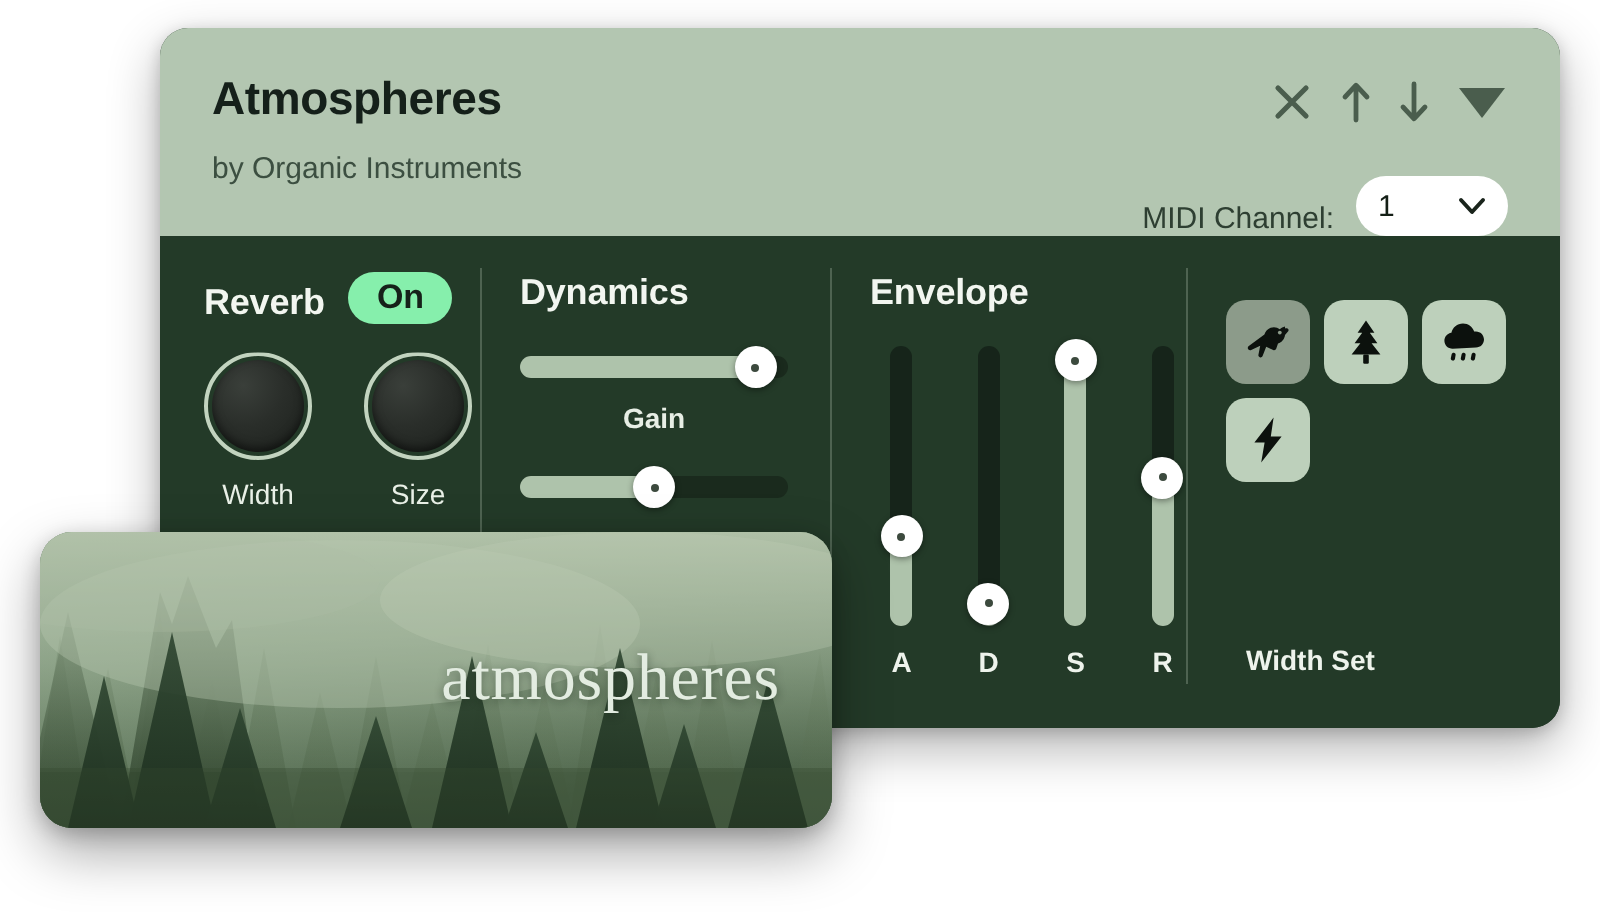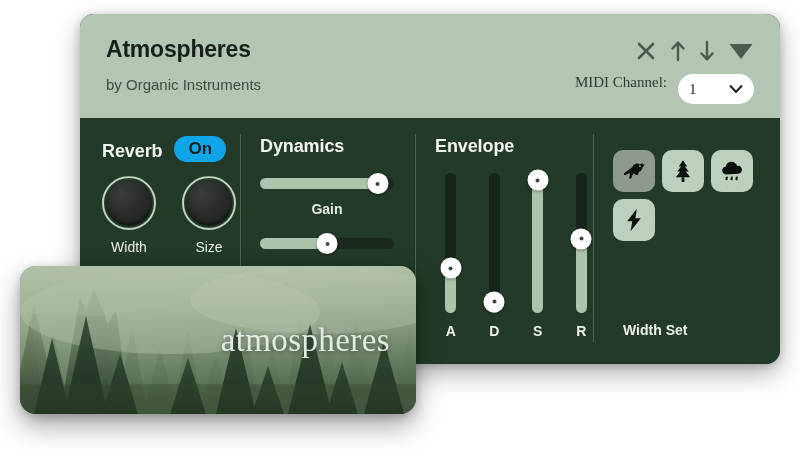--- a/index.html
+++ b/index.html
@@ -42,22 +42,22 @@
   }
   .header-icons {
     position: absolute;
     right: 26px; top: 26px;
     display: flex; align-items: center; gap: 13px;
   }
   .hicon { color: #4a5d4d; display: flex; align-items: center; justify-content: center; }
   .hicon svg { display: block; }
   .midi-row {
     position: absolute;
-    right: 26px; bottom: 14px;
-    display: flex; align-items: flex-start; gap: 11px; font-family: Liberation Serif, serif;
+    right: 26px; bottom: 0;
+    display: flex; align-items: flex-end; gap: 11px;
   }
   .midi-label { font-size: 15px; color: #2e3f32; font-weight: 500; }
   .midi-select {
     width: 76px; height: 30px;
     background: #ffffff;
     border-radius: 15px;
     display: flex; align-items: center;
     padding: 0 11px;
     justify-content: space-between;
   }
@@ -79,21 +79,21 @@
   }
   .sec-title {
     font-size: 18px; font-weight: 700; color: #f2f6f0;
     letter-spacing: -0.1px;
   }
 
   
   .sec-reverb { width: 160px; padding-left: 22px; }
   .reverb-head { display: flex; align-items: flex-end; gap: 12px; }
   .toggle-pill {
-    background: #0ea5e9;
+    background: #86efac;
     border-radius: 13px;
     padding: 2px 14px 3px;
     font-size: 17px; font-weight: 600; color: #16211a;
     line-height: 1.25;
   }
   .knob-row { display: flex; gap: 26px; margin-top: 14px; }
   .knob-cell { display: flex; flex-direction: column; align-items: center; }
   .knob { position: relative; width: 54px; height: 54px; }
   .knob-ring {
     position: absolute; inset: 0;

